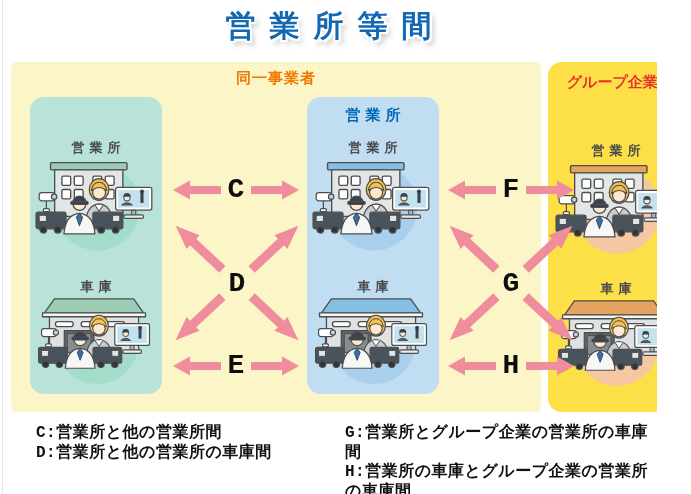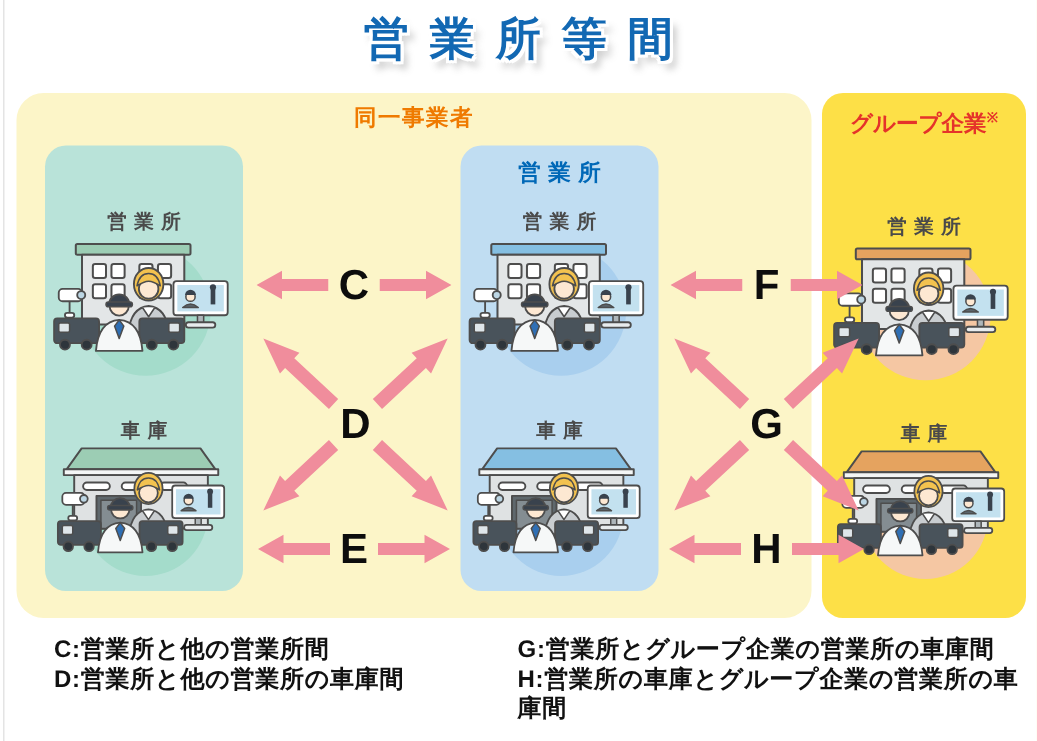--- a/index.html
+++ b/index.html
@@ -1,33 +1,34 @@
 <!DOCTYPE html>
 <html><head>
 <meta charset="utf-8">
 <style>
   html,body{margin:0;padding:0;background:#fff;}
   .stage{
-    position:relative;width:691px;height:494px;background:#ffffff;overflow:hidden;
-    font-family:Liberation Sans, sans-serif;
+    position:relative;width:610px;height:494px;background:#ffffff;overflow:hidden;
+    font-family:Liberation Mono, monospace;
+    padding-left:47px;
   }
   .edge-line{position:absolute;left:2px;top:0;width:1px;height:100%;background:#e4e4e4;}
 
   
   .title{
     position:absolute;top:6px;left:0;width:100%;text-align:center;
     font-size:30px;font-weight:bold;color:#1268b3;letter-spacing:14px;text-indent:14px;
     text-shadow:
       -2px -2px 0 #fff, 2px -2px 0 #fff, -2px 2px 0 #fff, 2px 2px 0 #fff,
       0 -2px 0 #fff, 0 2px 0 #fff, -2px 0 0 #fff, 2px 0 0 #fff,
       4px 5px 5px rgba(120,120,120,.45);
   }
 
   
-  .panel-yellow{position:absolute;left:11px;top:62px;width:530px;height:350px;background:#fcf5c8;border-radius:18px;}
+  .panel-yellow{position:absolute;left:11px;top:62px;width:530px;height:350px;background:#fcf5c8;border-radius:6px;}
   .panel-label{position:absolute;top:7px;left:0;width:100%;text-align:center;color:#ef7a00;font-weight:bold;font-size:15px;letter-spacing:1px;}
   .panel-peach{position:absolute;left:548px;top:62px;width:136px;height:350px;background:#fde047;border-radius:14px;}
 
   .inner-box{position:absolute;top:35px;width:132px;height:297px;border-radius:14px;}
   .colA{left:19px;background:#b9e3d9;}
   .colB{left:296px;background:#c0ddf2;}
   .col-header{position:absolute;top:9px;left:0;width:100%;text-align:center;font-size:15px;font-weight:bold;}
   .colA .col-header{color:#00a24d;letter-spacing:1px;}
   .colB .col-header{color:#0068b7;letter-spacing:5px;text-indent:5px;}
 

